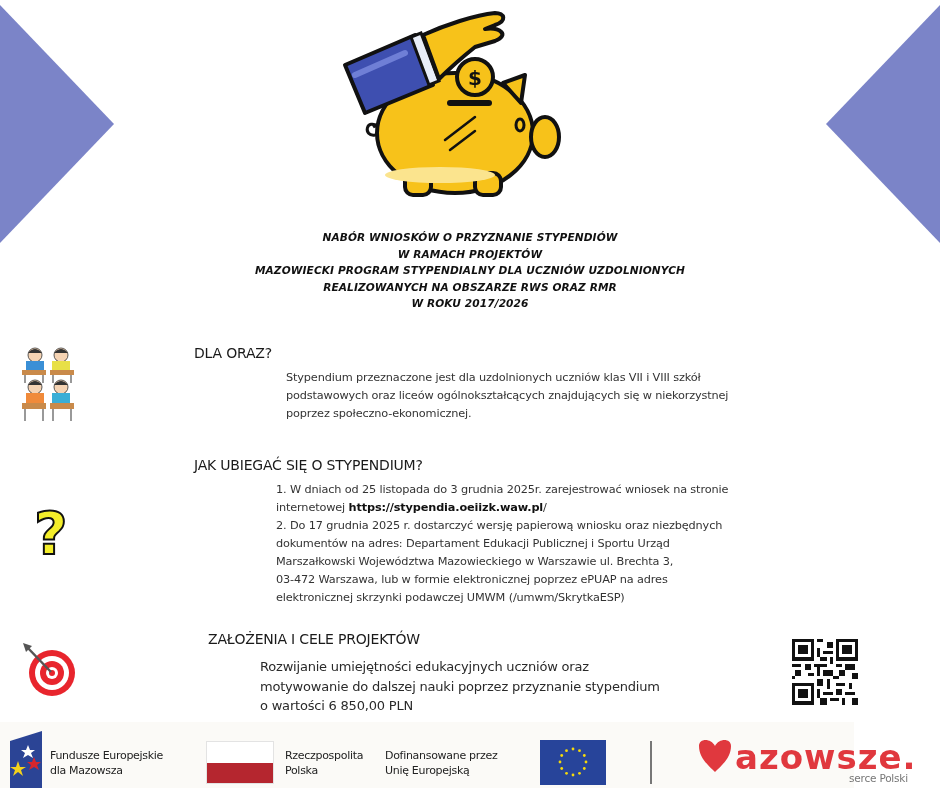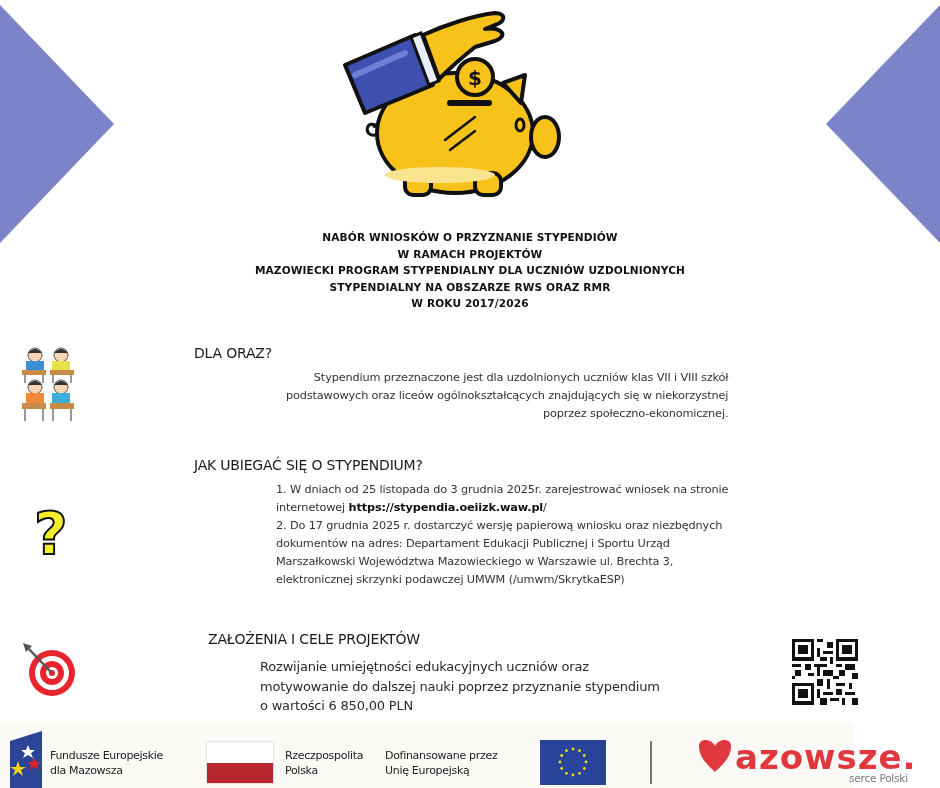--- a/index.html
+++ b/index.html
@@ -6,21 +6,21 @@
   html, body { width: 940px; height: 788px; background: #ffffff; overflow: hidden; }
   body { position: relative; font-family: "DejaVu Sans", sans-serif; color: #2e2e2e; }
 
   .tri { position: absolute; width: 0; height: 0; }
   .tri-left { left: 0; top: 5px; border-top: 119px solid transparent; border-bottom: 119px solid transparent; border-left: 114px solid #7b84c8; }
   .tri-right { right: 0; top: 5px; border-top: 119px solid transparent; border-bottom: 119px solid transparent; border-right: 114px solid #7b84c8; }
 
   .piggy { position: absolute; left: 335px; top: 5px; width: 230px; height: 200px; }
 
   .title { position: absolute; left: 0; top: 229px; width: 940px; text-align: center; font-family: "DejaVu Sans", sans-serif; font-weight: bold; font-size: 10.6px; line-height: 16.5px; color: #111; letter-spacing: 0.1px; }
-  .title div { white-space: nowrap; }
+  .title div { white-space: nowrap; font-style: italic; }
 
   .heading { position: absolute; font-family: "DejaVu Sans", sans-serif; font-size: 14px; color: #1a1a1a; white-space: nowrap; letter-spacing: -0.2px; }
   .body-text { position: absolute; font-family: "DejaVu Sans", sans-serif; font-size: 11.3px; line-height: 18px; color: #333; letter-spacing: -0.15px; }
   .body-text div { white-space: nowrap; }
   .body-large { font-size: 13px; line-height: 19.5px; color: #2a2a2a; letter-spacing: -0.2px; }
   .bold { font-weight: bold; color: #111; }
 
   .icon { position: absolute; }
 
   .qr { position: absolute; left: 792px; top: 638px; width: 66px; height: 67px; }
@@ -71,21 +71,21 @@
   <path d="M88 30 C110 20, 140 10, 160 8 C170 8, 172 16, 160 20 L150 24 C165 22, 175 30, 160 36 L140 42 C130 50, 118 60, 104 74 Z" fill="#f7c21a" stroke="#111" stroke-width="4" stroke-linejoin="round"></path>
 
   <circle cx="140" cy="72" r="18" fill="#f7c21a" stroke="#111" stroke-width="4"></circle>
   <text x="133" y="80" font-family="DejaVu Sans, sans-serif" font-size="20" font-weight="bold" fill="#111">$</text>
 </svg>
 
 <div class="title">
   <div>NABÓR WNIOSKÓW O PRZYZNANIE STYPENDIÓW</div>
   <div>W RAMACH PROJEKTÓW</div>
   <div>MAZOWIECKI PROGRAM STYPENDIALNY DLA UCZNIÓW UZDOLNIONYCH</div>
-  <div>STYPENDIALNY NA OBSZARZE RWS ORAZ RMR</div>
+  <div>REALIZOWANYCH NA OBSZARZE RWS ORAZ RMR</div>
   <div>W ROKU 2017/2026</div>
 </div>
 
 <svg class="icon" style="left:20px; top:345px;" width="56" height="80" viewBox="0 0 56 80">
 
   <circle cx="15" cy="10" r="7" fill="#f5d3b3" stroke="#333" stroke-width="0.8"></circle>
   <path d="M8 8 Q15 0 22 8" fill="#333"></path>
   <rect x="6" y="16" width="18" height="10" fill="#3a8fd6"></rect>
   <circle cx="41" cy="10" r="7" fill="#f5d3b3" stroke="#333" stroke-width="0.8"></circle>
   <path d="M34 8 Q41 0 48 8" fill="#333"></path>
@@ -105,39 +105,40 @@
   <rect x="32" y="48" width="18" height="10" fill="#3aaed6"></rect>
   <rect x="2" y="58" width="24" height="6" fill="#c98a4a"></rect>
   <rect x="30" y="58" width="24" height="6" fill="#c98a4a"></rect>
   <rect x="4" y="64" width="2" height="12" fill="#999"></rect>
     <rect x="22" y="64" width="2" height="12" fill="#999"></rect>
   <rect x="32" y="64" width="2" height="12" fill="#999"></rect>
     <rect x="50" y="64" width="2" height="12" fill="#999"></rect>
 </svg>
 
 <div class="heading" style="left:194px; top:345px;">DLA ORAZ?</div>
-<div class="body-text" style="left:286px; top:369px;text-align:right;">
+<div class="body-text" style="left:286px; top:369px;">
   <div>Stypendium przeznaczone jest dla uzdolnionych uczniów klas VII i VIII szkół</div>
   <div>podstawowych oraz liceów ogólnokształcących znajdujących się w niekorzystnej</div>
   <div>poprzez społeczno-ekonomicznej.</div>
 </div>
 
 <svg class="icon" style="left:32px; top:502px;" width="40" height="58" viewBox="0 0 40 58">
   <text x="2" y="52" font-family="DejaVu Sans, sans-serif" font-size="58" font-weight="bold" fill="#f4ee2a" stroke="#111" stroke-width="2">?</text>
 </svg>
 
 <div class="heading" style="left:194px; top:457px;">JAK UBIEGAĆ SIĘ O STYPENDIUM?</div>
 <div class="body-text" style="left:276px; top:481px;">
   <div>1. W dniach od 25 listopada do 3 grudnia 2025r. zarejestrować wniosek na stronie</div>
   <div>
     <span>internetowej </span><span class="bold">https://stypendia.oeiizk.waw.pl</span><span>/</span>
   </div>
   <div>2. Do 17 grudnia 2025 r. dostarczyć wersję papierową wniosku oraz niezbędnych</div>
   <div>dokumentów na adres: Departament Edukacji Publicznej i Sportu Urząd</div>
   <div>Marszałkowski Województwa Mazowieckiego w Warszawie ul. Brechta 3,</div>
+  <div>03-472 Warszawa, lub w formie elektronicznej poprzez ePUAP na adres</div>
   <div>elektronicznej skrzynki podawczej UMWM (/umwm/SkrytkaESP)</div>
 </div>
 
 <svg class="icon" style="left:20px; top:640px;" width="60" height="58" viewBox="0 0 60 58">
   <circle cx="32" cy="33" r="23" fill="#e8252d"></circle>
   <circle cx="32" cy="33" r="17" fill="#ffffff"></circle>
   <circle cx="32" cy="33" r="12" fill="#e8252d"></circle>
   <circle cx="32" cy="33" r="6" fill="#ffffff"></circle>
   <circle cx="32" cy="33" r="3" fill="#e8252d"></circle>
   <line x1="6" y1="6" x2="31" y2="32" stroke="#555" stroke-width="2.5"></line>

